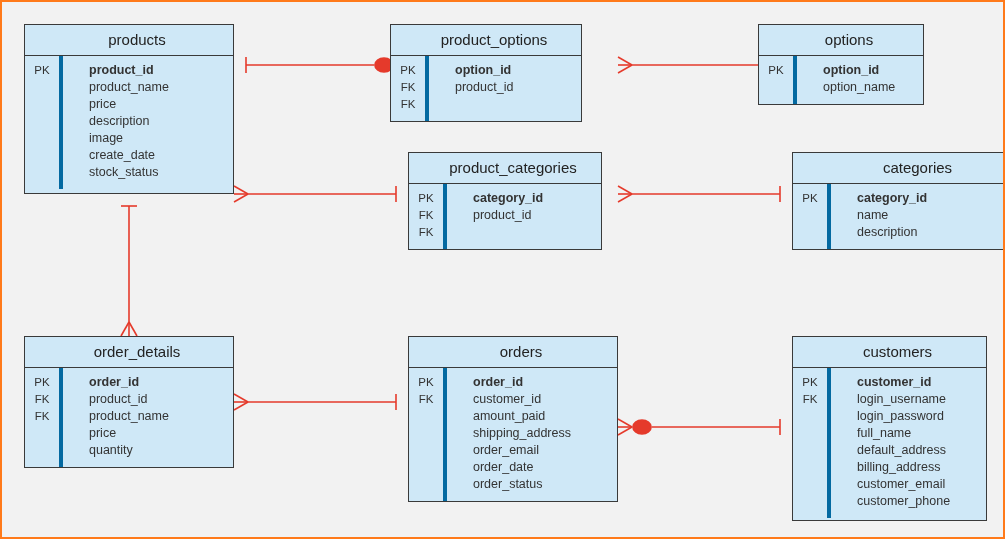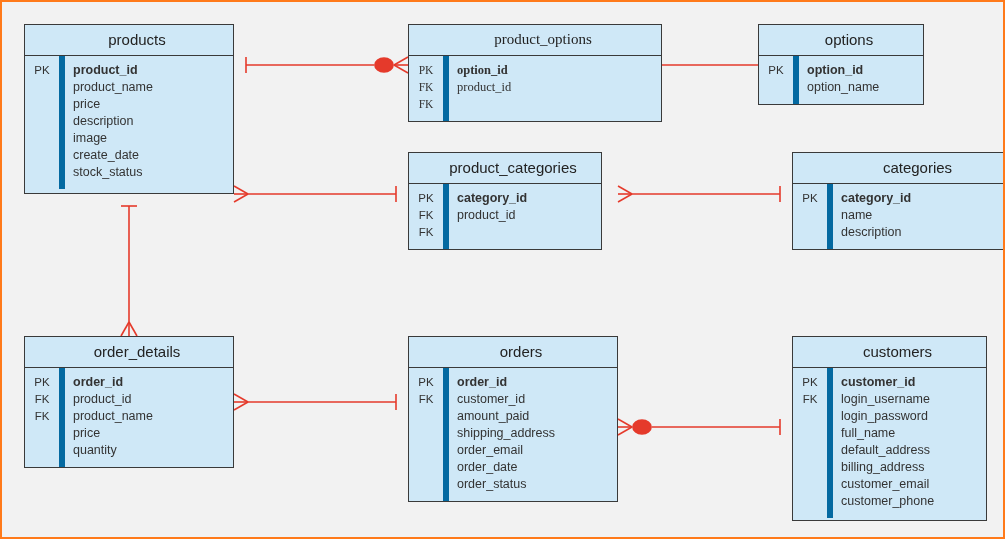--- a/index.html
+++ b/index.html
@@ -35,40 +35,41 @@
     font-size:15px;
     padding:6px 4px 7px 20px;
     border-bottom:1px solid #3a3a3a;
     color:#222;
   }
   .entity .body{
     display:flex;
   }
   .entity .keys{
     width:34px;
-    border-right:6px solid #0369a1;
+    border-right:4px solid #0369a1;
     padding:6px 0 8px 0;
     font-size:11.5px;
     color:#333;
   }
   .entity .keys div{
     height:17px;
     line-height:17px;
     text-align:center;
   }
   .entity .cols{
     flex:1;
     padding:6px 8px 8px 8px;
     font-size:12.5px;
     color:#333;
   }
   .entity .cols div{
     height:17px;
     line-height:17px;
     white-space:nowrap;
+    margin-left:18px;
   }
   .entity .cols div.pk{
     font-weight:600;
   }
 </style>
 </head>
 <body>
 
 <div class="canvas">
   <svg class="wires">
@@ -126,21 +127,21 @@
           <div class="pk">product_id</div>
           <div>product_name</div>
           <div>price</div>
           <div>description</div>
           <div>image</div>
           <div>create_date</div>
           <div>stock_status</div>
         </div>
       </div>
     </div>
-    <div class="entity" style="left: 406px; top: 22px; width: 254px; min-height: 82px; font-family: Liberation Serif, serif;">
+    <div class="entity" style="left: 388px; top: 22px; width: 192px; min-height: 82px;">
       <div class="title">product_options</div>
       <div class="body">
         <div class="keys">
           <div>PK</div>
           <div>FK</div>
           <div>FK</div>
         </div>
         <div class="cols">
           <div class="pk">option_id</div>
           <div>product_id</div>

